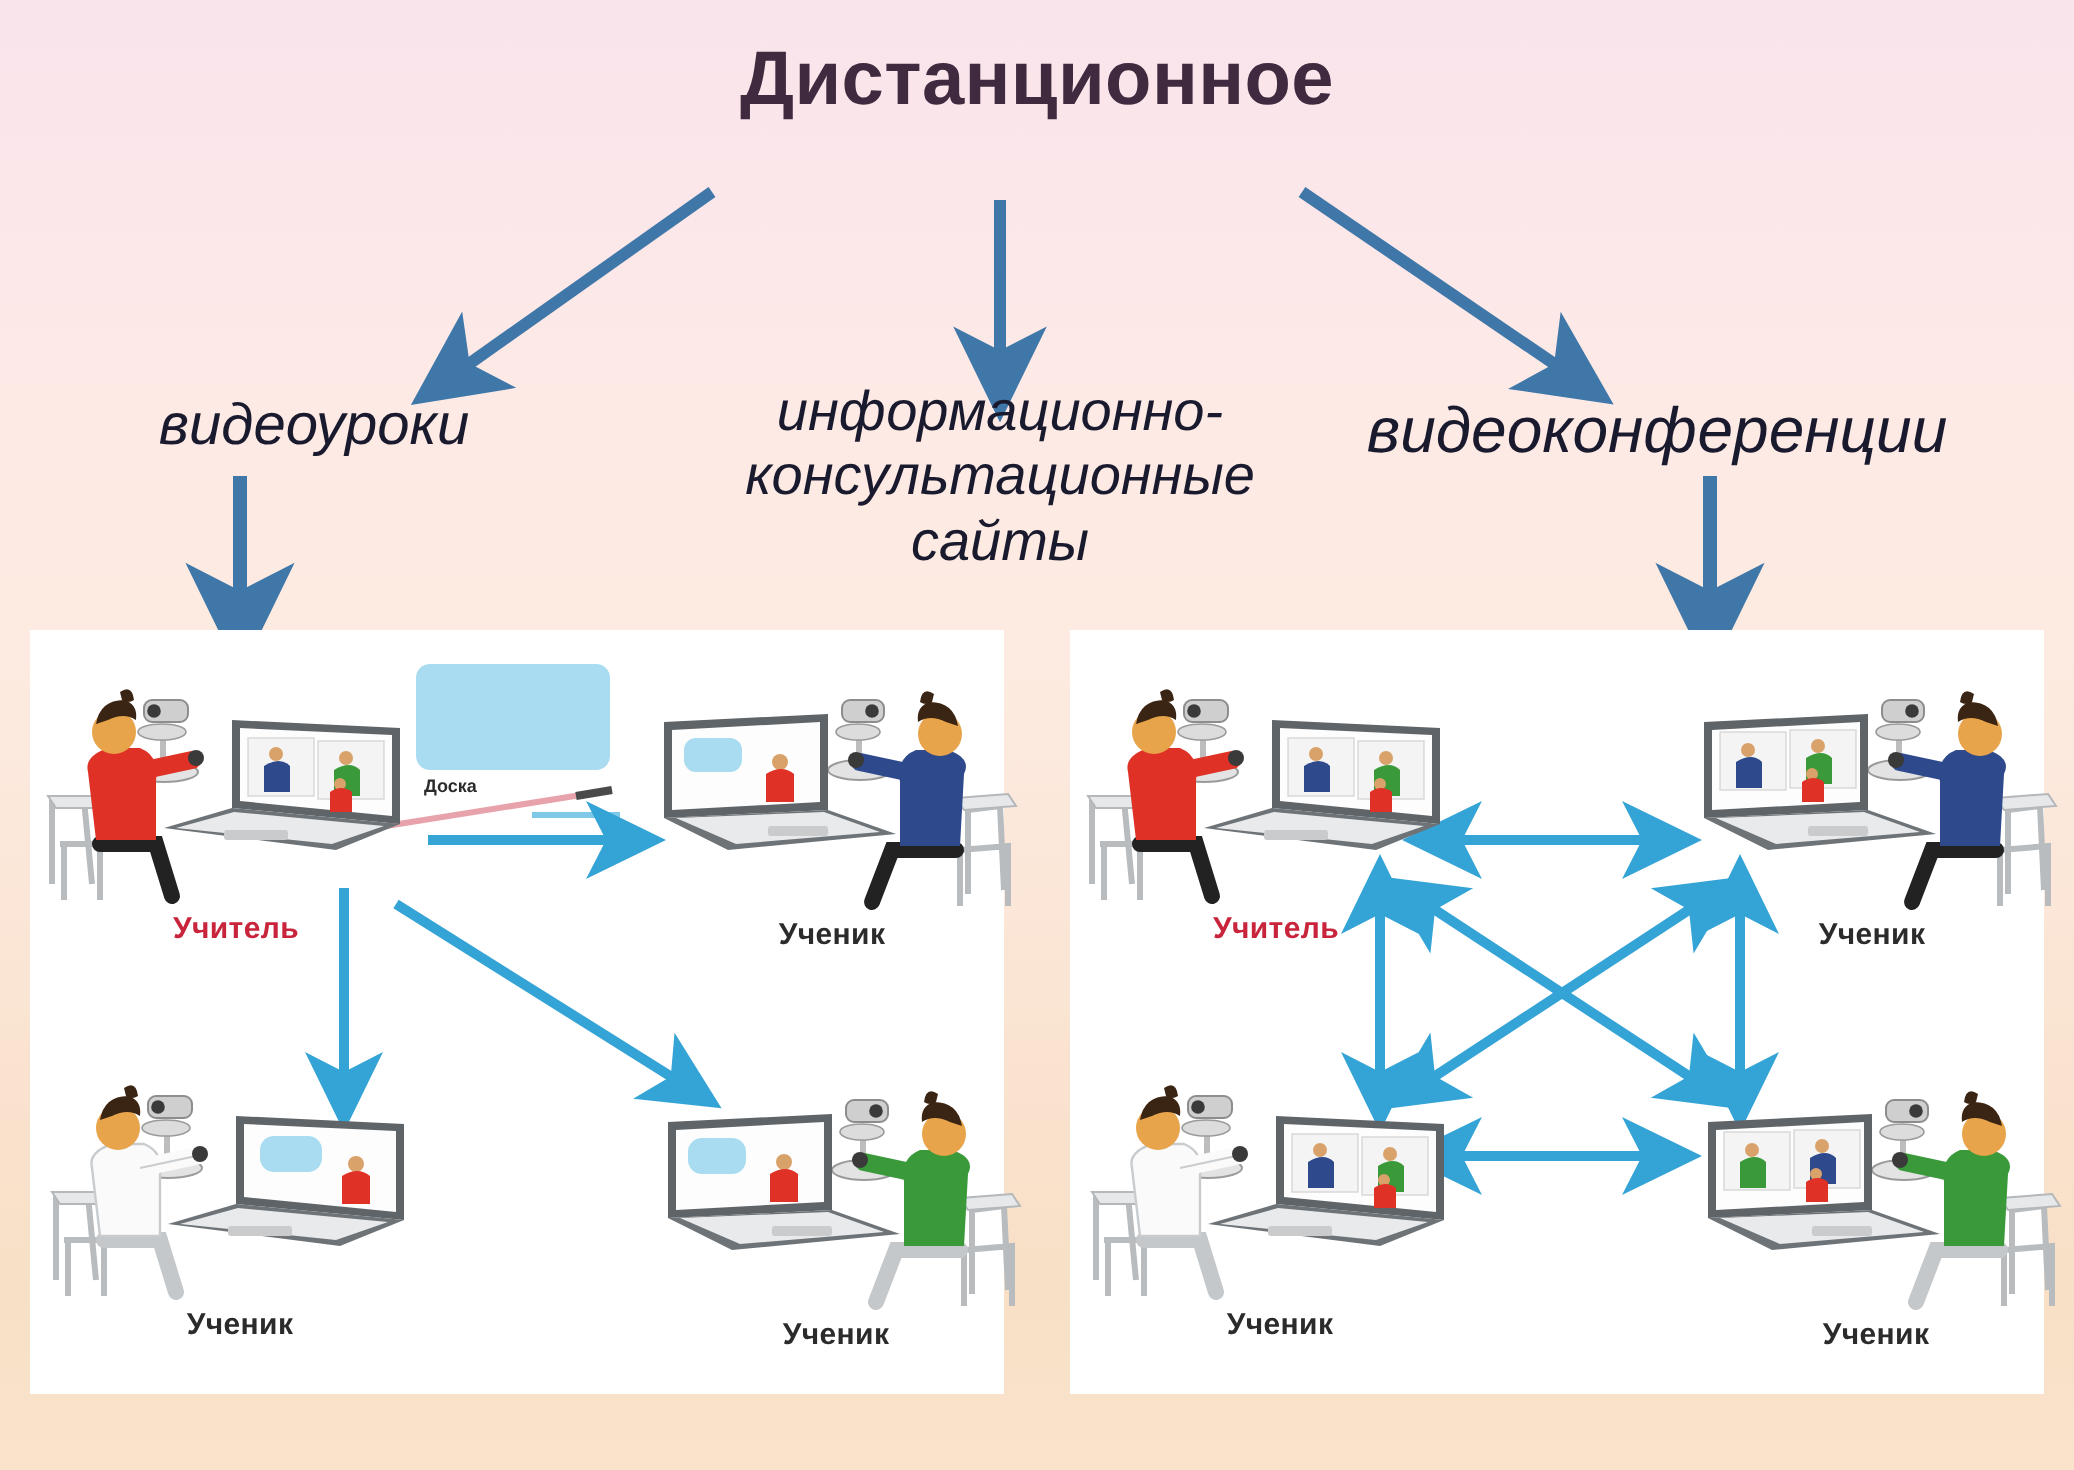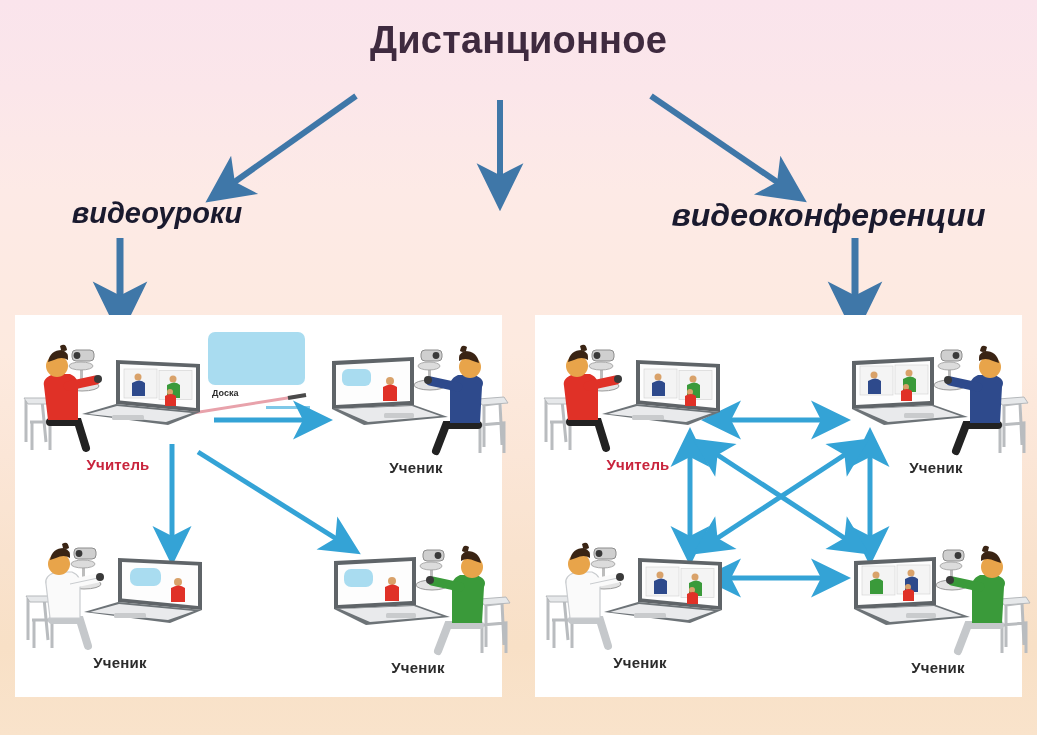--- a/index.html
+++ b/index.html
@@ -44,21 +44,21 @@
     line-height: 1.18;
     letter-spacing: 0.2px;
     font-family: "Liberation Sans", sans-serif;
   }
   #title .ln { display: block; }
 
   
   .branch-label {
     position: absolute;
     color: #1a1a2e;
-    font-weight: 700;
+    font-weight: 400;
     font-style: italic;
     font-family: "Liberation Sans", sans-serif;
     line-height: 1.16;
     text-align: center;
   }
   #label-video {
     left: 22px;
     top: 197px;
     width: 270px;
     font-size: 29px;
@@ -200,20 +200,25 @@
       <line x1="120" y1="238" x2="120" y2="308" stroke="#3f77a8" stroke-width="7" marker-end="url(#mk-steel)"></line>
     </g>
 
     <g>
       <line x1="855" y1="238" x2="855" y2="308" stroke="#3f77a8" stroke-width="7" marker-end="url(#mk-steel)"></line>
     </g>
   </svg>
 
   <div class="branch-label" id="label-video">видеоуроки</div>
 
+  <div class="branch-label" id="label-sites">
+    <span class="ln">информационно-</span>
+    <span class="ln">консультационные</span>
+    <span class="ln">сайты</span>
+  </div>
 
   <div class="branch-label" id="label-conf">видеоконференции</div>
 
   <div class="panel" id="panel-lessons"></div>
 
   <div id="board"></div>
   <div id="board-label">Доска</div>
   <div id="board-rule"></div>
 
   <svg class="svg-layer" viewBox="0 0 1037 735">

